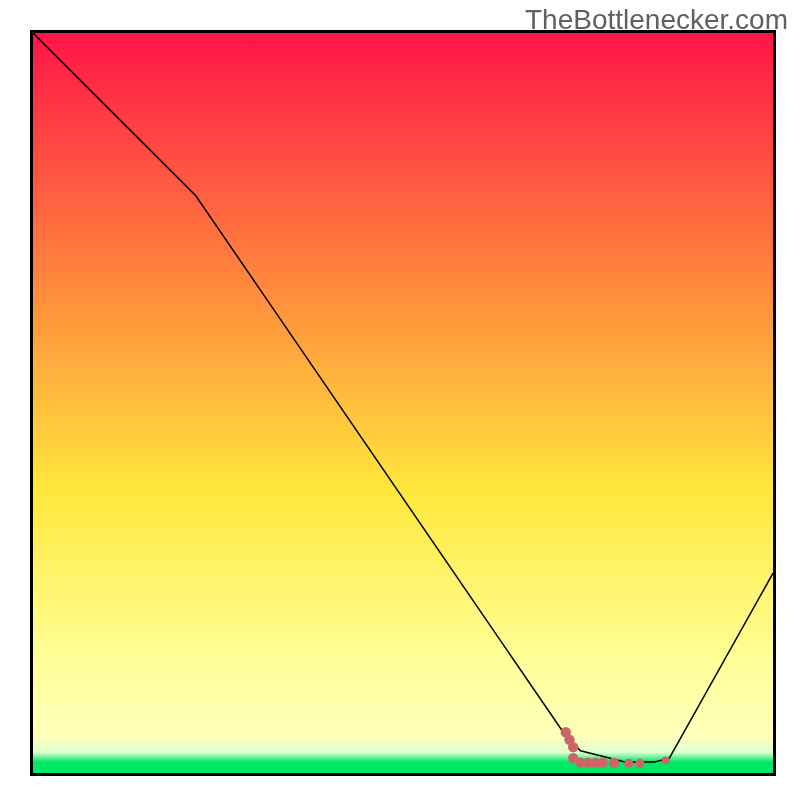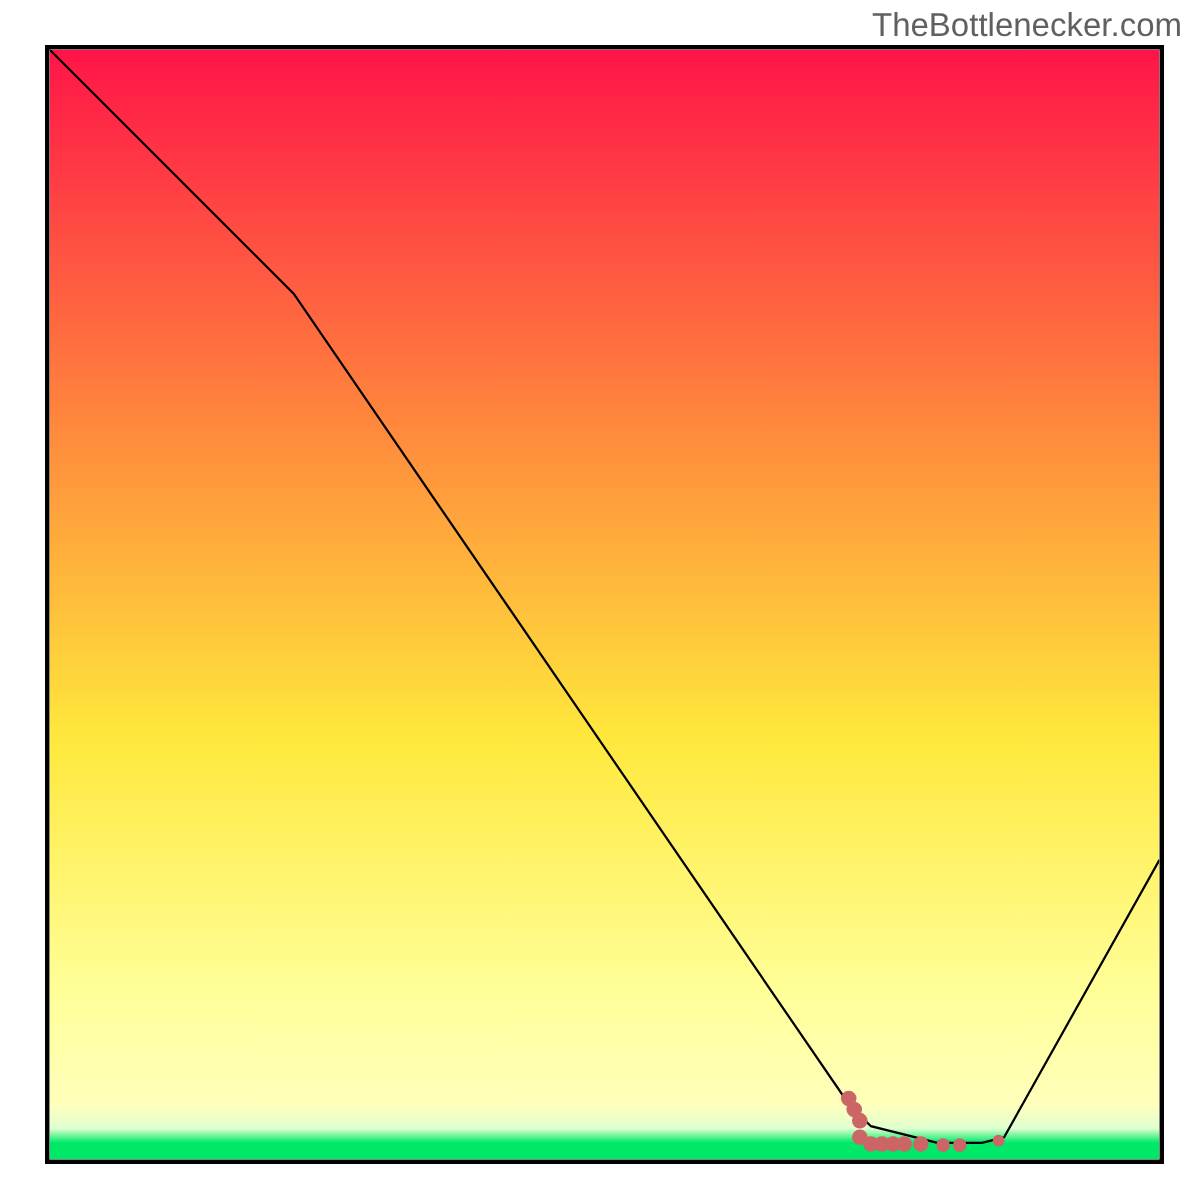--- a/index.html
+++ b/index.html
@@ -12,21 +12,21 @@
   }
   .container {
     position: relative;
     width: 800px;
     height: 800px;
   }
   .watermark {
     position: absolute;
     top: 4px;
     right: 12px;
-    font-size: 22px;
+    font-size: 28px;
     color: #606060;
     font-weight: 500;
     z-index: 10;
     text-align: right;
   }
   .plot-area {
     position: absolute;
     left: 30px;
     top: 30px;
     width: 740px;

